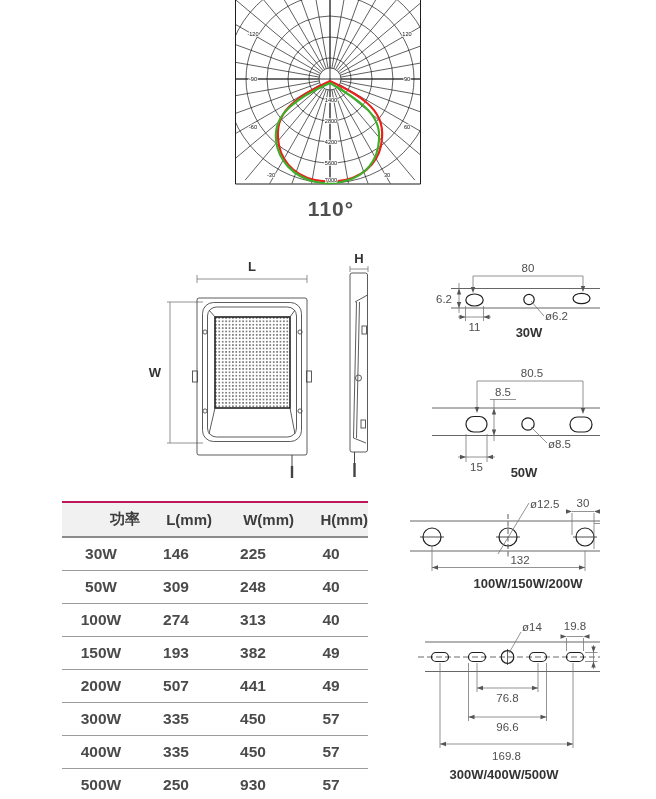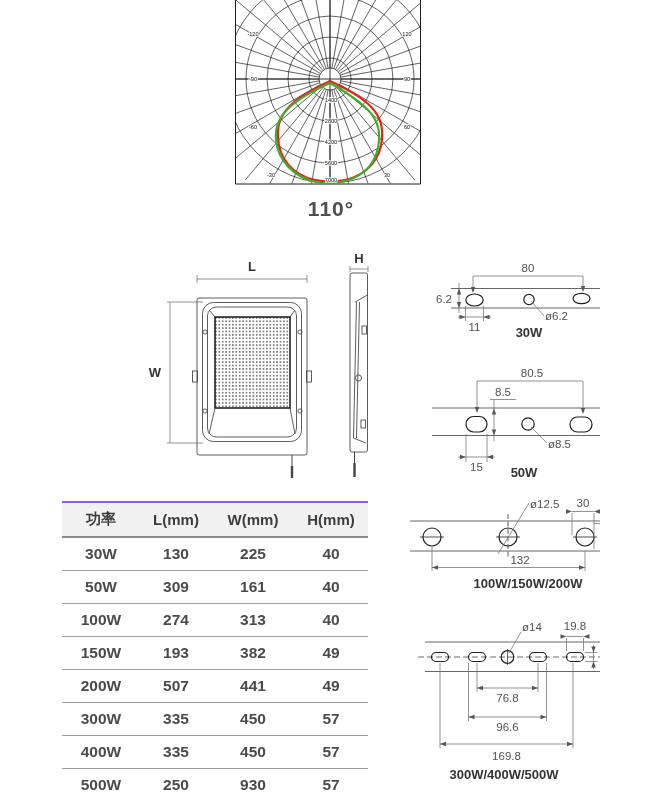--- a/index.html
+++ b/index.html
@@ -10,22 +10,22 @@
   .watt-text{font-family:"Liberation Sans",sans-serif;font-size:13px;font-weight:700;fill:#333;}
   .lwh-text{font-family:"Liberation Sans",sans-serif;font-size:13px;font-weight:600;fill:#333;}
   .polar-label{font-family:"Liberation Sans",sans-serif;font-size:5.6px;fill:#111;
                paint-order:stroke;stroke:#fff;stroke-width:1.6;}
   .beam-angle{position:absolute;left:279px;top:197px;width:104px;text-align:center;
               font-size:21px;font-weight:700;color:#4f4f4f;letter-spacing:1px;}
   .spec-table{position:absolute;left:62px;top:501px;width:306px;color:#4a4a4a;}
   .t-row{display:grid;grid-template-columns:78px 72px 82px 74px;height:32px;
          align-items:center;text-align:center;font-size:15.5px;font-weight:700;
          border-bottom:1px solid #9c9c9c;}
-  .t-head{height:33px;background:#f1f1f1;border-top:2px solid #8b5cf6;
-          border-bottom:2px solid #8b8b8b;font-size:15px;color:#3d3d3d;}
+  .t-head{height:33px;background:#f1f1f1;border-top:2px solid #be185d;
+          border-bottom:2px solid #8b8b8b;font-size:15px;color:#3d3d3d;text-align:right;}
   .arr{fill:#555;stroke:none;}
   .dline{stroke:#777;stroke-width:0.8;fill:none;}
   .strip{stroke:#666;stroke-width:1;fill:none;}
   .hole{stroke:#1f1f1f;stroke-width:1.2;fill:none;}
   .draw{stroke:#4a4a4a;stroke-width:0.9;fill:none;}
 </style>
 </head>
 <body>
 
 <div class="page">
@@ -345,28 +345,28 @@
 
   <div class="spec-table">
     <div class="t-row t-head">
       <span>功率</span>
       <span>L(mm)</span>
       <span>W(mm)</span>
       <span>H(mm)</span>
     </div>
     <div class="t-row">
       <span>30W</span>
-        <span>130</span>
+        <span>146</span>
         <span>225</span>
         <span>40</span>
     </div>
     <div class="t-row">
       <span>50W</span>
         <span>309</span>
-        <span>161</span>
+        <span>248</span>
         <span>40</span>
     </div>
     <div class="t-row">
       <span>100W</span>
         <span>274</span>
         <span>313</span>
         <span>40</span>
     </div>
     <div class="t-row">
       <span>150W</span>

